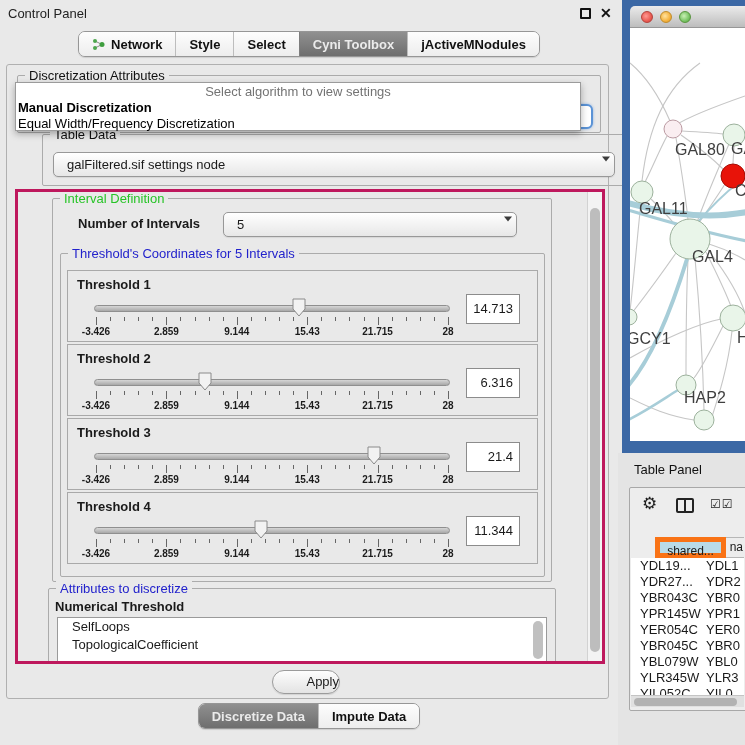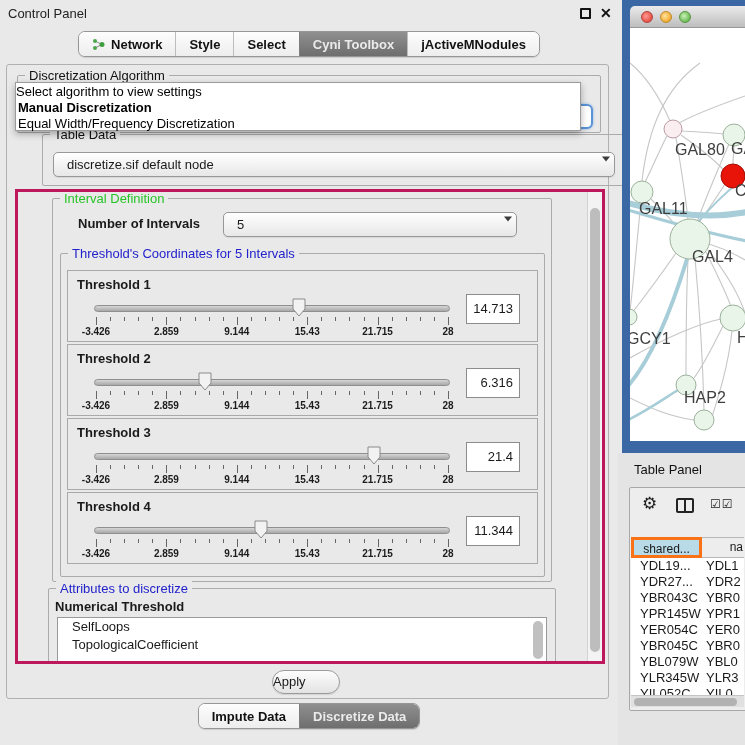--- a/index.html
+++ b/index.html
@@ -38,21 +38,21 @@
   .stepper .up { width:0; height:0; border-left:4px solid transparent; border-right:4px solid transparent;
                  border-bottom:5px solid #3c3c3c; margin:0 auto 3px auto; }
   .stepper .dn { width:0; height:0; border-left:4px solid transparent; border-right:4px solid transparent;
                  border-top:5px solid #3c3c3c; margin:0 auto; }
 
   
   .combo-fragment { position:absolute; left:556px; top:39px; width:30px; height:25px; z-index:5;
                     border:2px solid #5b93d6; border-radius:6px; background:#fff; box-shadow:0 0 3px #8fb4e2; }
   .algo-popup { position:absolute; left:8px; top:17px; width:566px; height:49px; z-index:10;
                 background:#fff; border:1px solid #9b9b9b; box-shadow:0 3px 7px rgba(0,0,0,.30); }
-  .popup-prompt { height:17px; line-height:17px; color:#000000; font-size:13px; }
+  .popup-prompt { height:17px; line-height:17px; text-align:center; color:#737373; font-size:13px; }
   .popup-item { height:16px; line-height:16px; font-size:13px; padding-left:2px; color:#000; }
   .popup-item.first { font-weight:bold; }
 
   
   .scroll-panel { position:absolute; left:8px; top:124px; width:590px; height:475px;
                   border:3px solid #be185d; background:#e9e9e9; overflow:hidden; }
   .vsb { position:absolute; right:0; top:0; bottom:0; width:15px; background:#f3f3f3; border-left:1px solid #d2d2d2; }
   .vsb .thumb { position:absolute; left:2px; top:16px; width:10px; height:444px; background:#bdbdbd; border-radius:6px; }
 
   .num-label { position:absolute; left:25px; top:17px; font-size:13px; font-weight:bold; }
@@ -71,21 +71,21 @@
   .value-box { position:absolute; left:398px; top:23px; width:54px; height:30px; background:#fff;
                border:1px solid #8c8c8c; font-size:13px; line-height:28px; text-align:right; padding-right:6px; }
 
   .attr-label { position:absolute; left:6px; top:10px; font-size:13px; font-weight:bold; }
   .attr-list { position:absolute; left:8px; top:28px; width:490px; height:58px; background:#fff;
                border:1px solid #9a9a9a; overflow:hidden; }
   .attr-item { font-size:13px; line-height:18px; padding-left:14px; white-space:nowrap; }
   .attr-list .lsb-thumb { position:absolute; right:3px; top:3px; width:10px; height:38px; background:#c0c0c0; border-radius:5px; }
 
   .apply-btn { position:absolute; left:265px; top:605px; width:68px; height:24px; border:1px solid #9b9b9b;
-               border-radius:12px; background:linear-gradient(#fdfdfd,#e3e3e3); font-size:13px; text-align:left;
+               border-radius:12px; background:linear-gradient(#fdfdfd,#e3e3e3); font-size:13px; text-align:right;
                line-height:22px; box-shadow:0 1px 1px rgba(0,0,0,.10); }
 
   
   .net-window { position:absolute; left:622px; top:0; width:123px; height:453px; background:#3b68a5; }
   .net-titlebar { position:absolute; left:8px; top:6px; width:115px; height:22px;
                   background:linear-gradient(#ebebeb,#bdbdbd); border-radius:5px 0 0 0; border-bottom:1px solid #979797; }
   .light { position:absolute; top:5px; width:12px; height:12px; border-radius:50%; }
   .light.red { left:11px; background:radial-gradient(circle at 4px 4px,#ff9a93,#ea5b52 60%,#c93c38); border:1px solid #b4423c; }
   .light.yellow { left:30px; background:radial-gradient(circle at 4px 4px,#ffe3a0,#f5b23e 60%,#cf8f1f); border:1px solid #c08c2c; }
   .light.green { left:49px; background:radial-gradient(circle at 4px 4px,#c9f0b5,#79c465 60%,#4ea13c); border:1px solid #59953f; }
@@ -95,21 +95,21 @@
   
   .right-bottom { position:absolute; left:618px; top:453px; width:127px; height:292px; background:#e4e4e4; overflow:hidden; }
   .tp-title { position:absolute; left:16px; top:9px; font-size:13px; color:#111; }
   .tp-box { position:absolute; left:11px; top:34px; width:120px; height:224px; background:#ededed;
             border:1px solid #a8a8a8; border-radius:2px; }
   .tp-gear { position:absolute; left:12px; top:5px; font-size:17px; color:#1f1f1f; }
   .tp-colicon { position:absolute; left:46px; top:10px; width:18px; height:15px; border:2px solid #232323; border-radius:2px; }
   .tp-colicon:after { content:""; position:absolute; left:6px; top:0; width:2px; height:11px; background:#232323; }
   .tp-checks { position:absolute; left:80px; top:9px; font-size:12px; letter-spacing:1px; color:#222; }
   .tp-header { position:absolute; left:1px; top:49px; width:113px; height:21px; display:flex; }
-  .tp-h1 { width:71px; background:#b9dbe8; border:3px solid #f97316; font-size:12px; text-align:center; line-height:19px; color:#1a1a1a; }
+  .tp-h1 { width:71px; background:#b9dbe8; border:5px solid #f97316; font-size:12px; text-align:center; line-height:19px; color:#1a1a1a;margin-left:24px; }
   .tp-h2 { flex:1; background:#ededed; border-top:1px solid #b7b7b7; border-bottom:1px solid #b7b7b7;
            font-size:12px; text-align:right; line-height:19px; padding-right:1px; }
   .tp-rows { position:absolute; left:1px; top:70px; width:113px; background:#fff; }
   .tp-row { display:flex; height:16px; }
   .tp-c1 { width:70px; padding-left:9px; font-size:13px; line-height:16px; white-space:nowrap; overflow:hidden; }
   .tp-c2 { flex:1; padding-left:5px; font-size:13px; line-height:16px; white-space:nowrap; overflow:hidden; }
   .tp-hsb { position:absolute; left:1px; top:207px; width:113px; height:12px; background:#e0e0e0; border-top:1px solid #c4c4c4; }
   .tp-hsb .thumb { position:absolute; left:3px; right:7px; top:2px; height:8px; background:#b2b2b2; border-radius:4px; }
 </style>
 </head>
@@ -145,35 +145,35 @@
       </div>
       <div class="tab">
         <span>jActiveMNodules</span>
       </div>
     </div>
   </div>
 
   <div class="main-panel">
 
     <div class="groupbox" style="left:10px; top:10px; width:584px; height:58px;">
-      <span class="gb-title">Discretization Algorithm</span>
+      <span class="gb-title">Discretization Attributes</span>
     </div>
 
     <div class="combo-fragment"></div>
 
     <div class="algo-popup">
       <div class="popup-prompt">Select algorithm to view settings</div>
       <div class="popup-item first">Manual Discretization</div>
       <div class="popup-item">Equal Width/Frequency Discretization</div>
     </div>
 
     <div class="groupbox" style="left:12px; top:69px; width:582px; height:52px;margin-left:23px;">
       <span class="gb-title">Table Data</span>
       <div class="combo" style="left:10px; top:17px; width:562px;">
-        <span>discretize.sif default node</span>
+        <span>galFiltered.sif settings node</span>
         <span class="stepper"><span class="up"></span><span class="dn"></span></span>
       </div>
     </div>
 
     <div class="scroll-panel">
 
       <div class="groupbox" style="left:34px; top:6px; width:500px; height:384px;">
         <span class="gb-title green">Interval Definition</span>
 
         <span class="num-label">Number of Intervals</span>
@@ -390,25 +390,25 @@
       <div class="vsb">
         <div class="thumb"></div>
       </div>
     </div>
 
     <div class="apply-btn">Apply</div>
   </div>
 
   <div class="tabbar bottom">
     <div class="tabgroup">
+      <div class="tab selected">
+        <span>Discretize Data</span>
+      </div>
       <div class="tab">
         <span>Impute Data</span>
-      </div>
-      <div class="tab selected">
-        <span>Discretize Data</span>
       </div>
     </div>
   </div>
 
   <div class="net-window">
     <div class="net-titlebar">
       <span class="light red"></span>
       <span class="light yellow"></span>
       <span class="light green"></span>
     </div>

